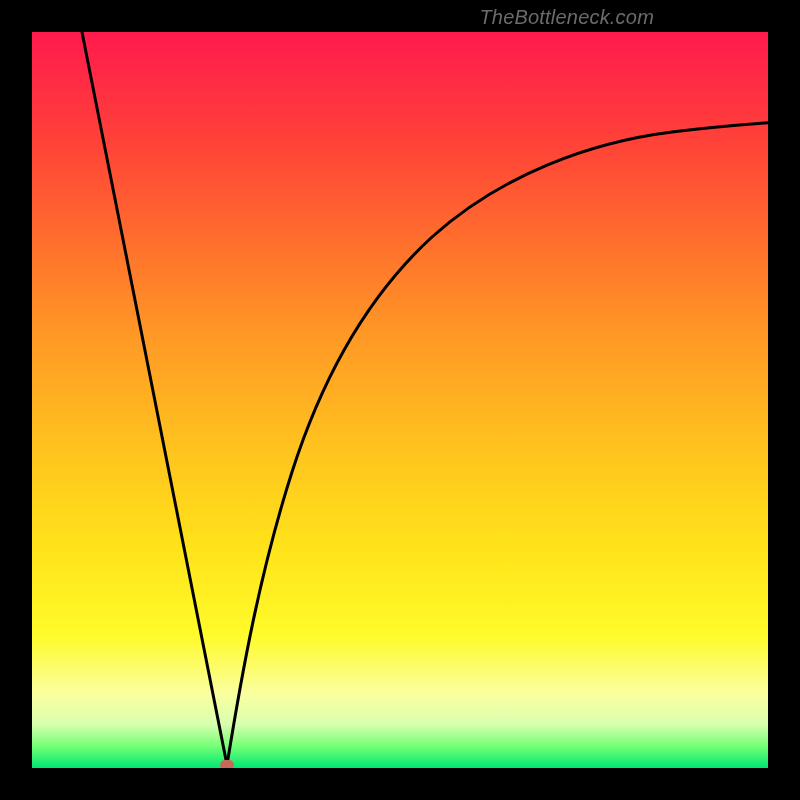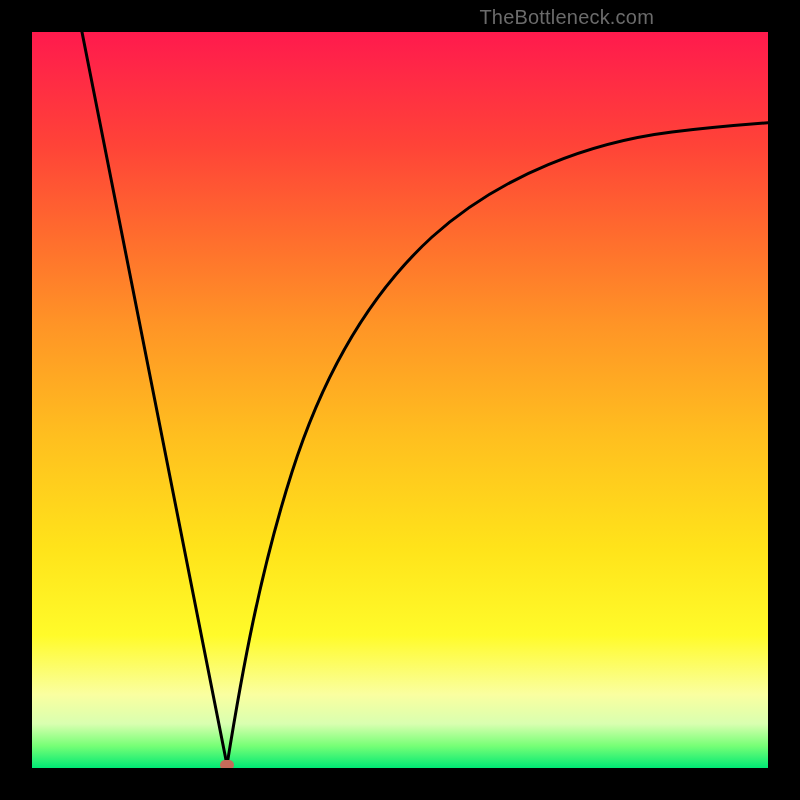--- a/index.html
+++ b/index.html
@@ -8,20 +8,21 @@
     width: 800px;
     height: 800px;
     background: #000;
     overflow: hidden;
   }
   .frame {
     position: relative;
     width: 660px;
     height: 800px;
     background: #000;
+    font-style: italic;
   }
   .plot-area {
     position: absolute;
     left: 32px;
     top: 32px;
     width: 736px;
     height: 736px;
     background: linear-gradient(to bottom,
       #ff1a4d 0%,
       #ff2a45 6%,

